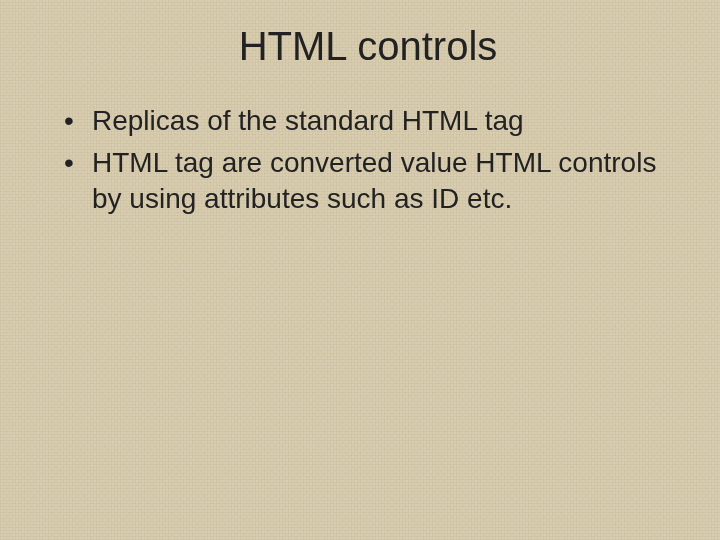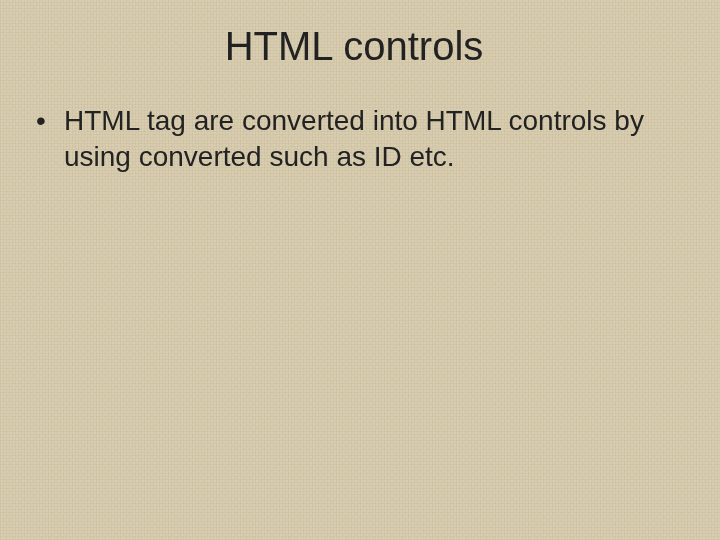--- a/index.html
+++ b/index.html
@@ -16,21 +16,21 @@
       repeating-linear-gradient(90deg, rgba(170,150,110,0.12) 0 1px, transparent 1px 3px),
       repeating-linear-gradient(45deg, rgba(200,185,150,0.08) 0 2px, transparent 2px 5px),
       repeating-linear-gradient(-45deg, rgba(200,185,150,0.08) 0 2px, transparent 2px 5px);
     font-family: Arial, Helvetica, sans-serif;
     color: #2a2a2a;
   }
   .slide {
     box-sizing: border-box;
     width: 720px;
     height: 540px;
-    padding: 24px 40px 40px 28px;
+    padding: 24px 40px 40px 56px;
   }
   .title {
     text-align: center;
     font-size: 40px;
     font-weight: 400;
     margin: 0 0 34px 0;
     color: #222;
   }
   ul.bullets {
     list-style: none;
@@ -57,18 +57,19 @@
     height: 40px;
   }
 </style>
 </head>
 <body>
 
 <div class="slide">
   <h1 class="title">HTML controls</h1>
 
   <ul class="bullets">
-    <li>HTML tag are converted into HTML controls by using converted such as ID etc.</li>
+    <li>Replicas of the standard HTML tag</li>
+    <li>HTML tag are converted value HTML controls by using attributes such as ID etc.</li>
   </ul>
 
   <div class="gap"></div>
 
 </div>
 
 </body></html>

